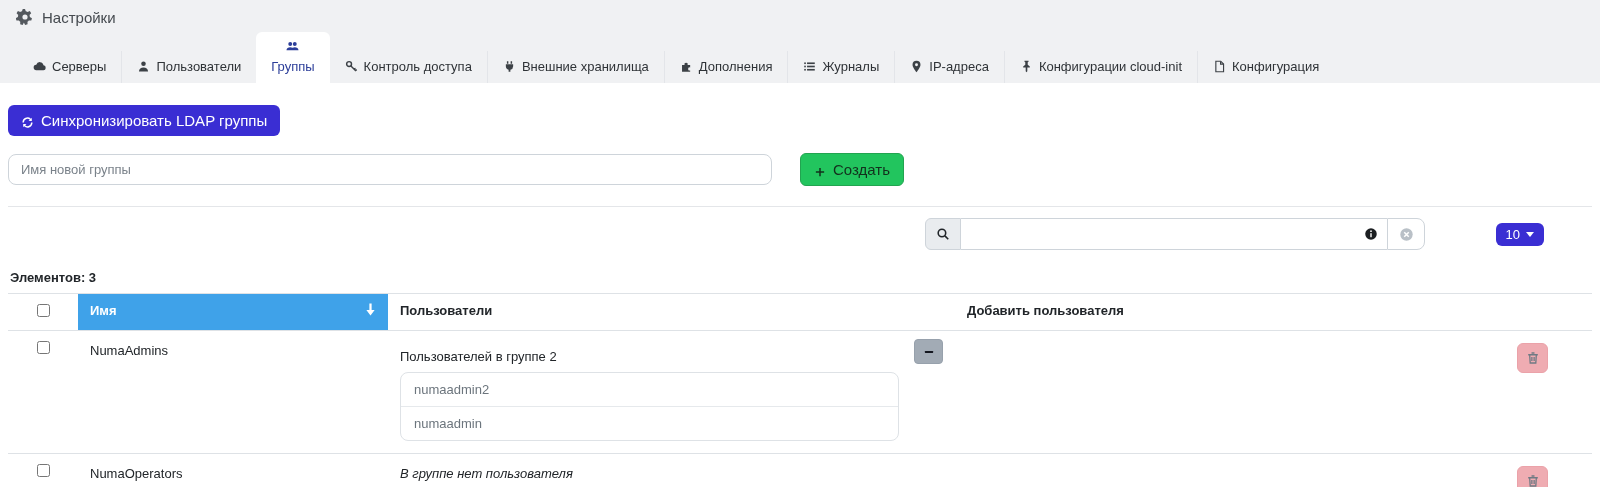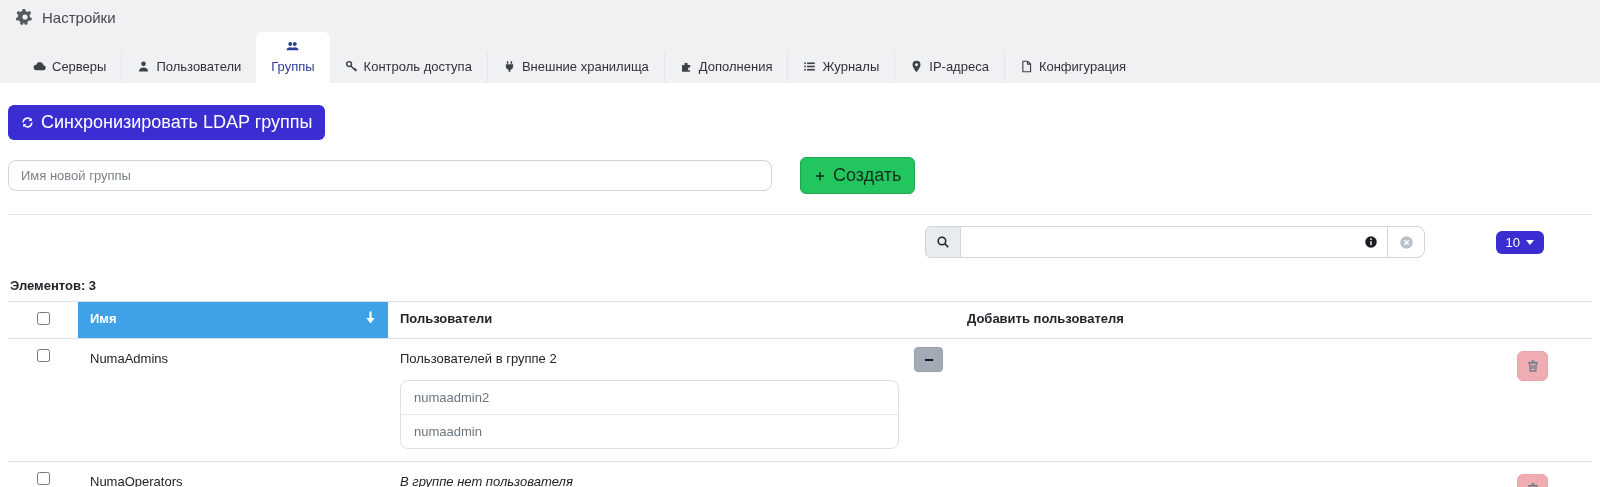--- a/index.html
+++ b/index.html
@@ -17,22 +17,22 @@
          color: #2f3337; cursor: pointer; border-left: 1px solid #e3e5e9; white-space: nowrap; }
   .tab:first-child { border-left: none; }
   .tab svg { width: 13px; height: 13px; color: #3c4146; flex: 0 0 auto; }
   .tab.active { background: #fff; border-radius: 6px 6px 0 0; color: #2c3e99; border-left: none; flex-direction: column; }
   .tab.active svg { color: #2c3e99; }
   .tab.active + .tab { border-left: none; }
 
   
   .content { background: #fff; padding: 22px 8px 0 8px; }
 
-  .btn { display: inline-flex; align-items: center; gap: 7px; border: none; cursor: pointer;
-         font-family: inherit; font-size: 18px; border-radius: 6px; }
+  .btn { display: inline-flex; align-items: flex-end; gap: 7px; border: none; cursor: pointer;
+         font-family: inherit; font-size: 15px; border-radius: 6px; }
   .btn-ldap { background: #3a2ed3; color: #fff; padding: 7px 13px; }
   .btn-ldap svg { width: 13px; height: 13px; }
   .btn-create { background: #22c55e; color: #13301d; padding: 7px 13px; border: 1px solid #22a450; }
   .btn-create svg { width: 12px; height: 12px; color: #13301d; }
 
   .create-row { display: flex; align-items: center; margin-top: 17px; }
   .new-group-input { width: 764px; height: 31px; border: 1px solid #ced4da; border-radius: 8px;
                      padding: 0 12px; font-family: inherit; font-size: 13px; color: #495057; outline: none; }
   .new-group-input::placeholder { color: #7a828a; }
   .btn-create { margin-left: 28px; }
@@ -69,21 +69,21 @@
   .col-name  { width: 310px; }
   .col-users { width: 567px; }
   .col-add   { width: 550px; }
   .col-act   { width: 87px; }
   th.col-check, td.col-check { text-align: center; padding: 10px 0; }
   th.name-th { background: #3fa2e9; color: #fff; position: relative; cursor: pointer; }
   .sort-arrow { position: absolute; right: 10px; top: 8px; }
   .sort-arrow svg { width: 15px; height: 15px; color: #fff; }
   td { padding: 12px 12px; }
 
-  .users-top { display: flex; align-items: flex-start; justify-content: space-between; }
+  .users-top { display: flex; align-items: flex-end; justify-content: space-between; }
   .btn-minus { width: 29px; height: 25px; background: #a2abb5; border: 1px solid #97a1ac; border-radius: 4px;
                display: flex; align-items: center; justify-content: center; cursor: pointer; margin-top: -4px; }
   .btn-minus svg { width: 12px; height: 12px; color: #13161f; }
   .user-list { margin-top: 8px; width: calc(100% - 44px); border: 1px solid #dee2e6; border-radius: 8px;
                background: #fff; overflow: hidden; }
   .user-item { padding: 9px 13px; color: #6c757d; }
   .user-item + .user-item { border-top: 1px solid #e6e9ec; }
 
   .empty-users { font-style: italic; color: #212529; }
 
@@ -156,20 +156,26 @@
           <rect x="1.5" y="11" width="2" height="2"></rect>
           <rect x="5" y="11" width="9.5" height="2"></rect>
         </svg>
       <span>Журналы</span>
     </div>
     <div class="tab">
       <svg viewBox="0 0 16 16" fill="currentColor">
           <path fill-rule="evenodd" d="M8 1a4.9 4.9 0 0 1 4.9 4.9C12.9 9.4 8 15 8 15S3.1 9.4 3.1 5.9A4.9 4.9 0 0 1 8 1zm0 3.1a1.8 1.8 0 1 0 0 3.6 1.8 1.8 0 0 0 0-3.6z"></path>
         </svg>
       <span>IP-адреса</span>
+    </div>
+    <div class="tab">
+      <svg viewBox="0 0 16 16" fill="currentColor">
+          <path d="M5.5 1h5v1.3l-1 .6v3l2.6 2.1v1.3H9v4.6L8 15l-1-1.1V9.3H3.9V8l2.6-2.1v-3l-1-.6V1z"></path>
+        </svg>
+      <span>Конфигурации cloud-init</span>
     </div>
     <div class="tab">
       <svg viewBox="0 0 16 16" fill="none" stroke="currentColor" stroke-width="1.4">
           <path d="M3.5 1.5h6L13 5v9.5H3.5z"></path>
           <path d="M9.3 1.7v3.4h3.4"></path>
         </svg>
       <span>Конфигурация</span>
     </div>
   </div>
 </div>

